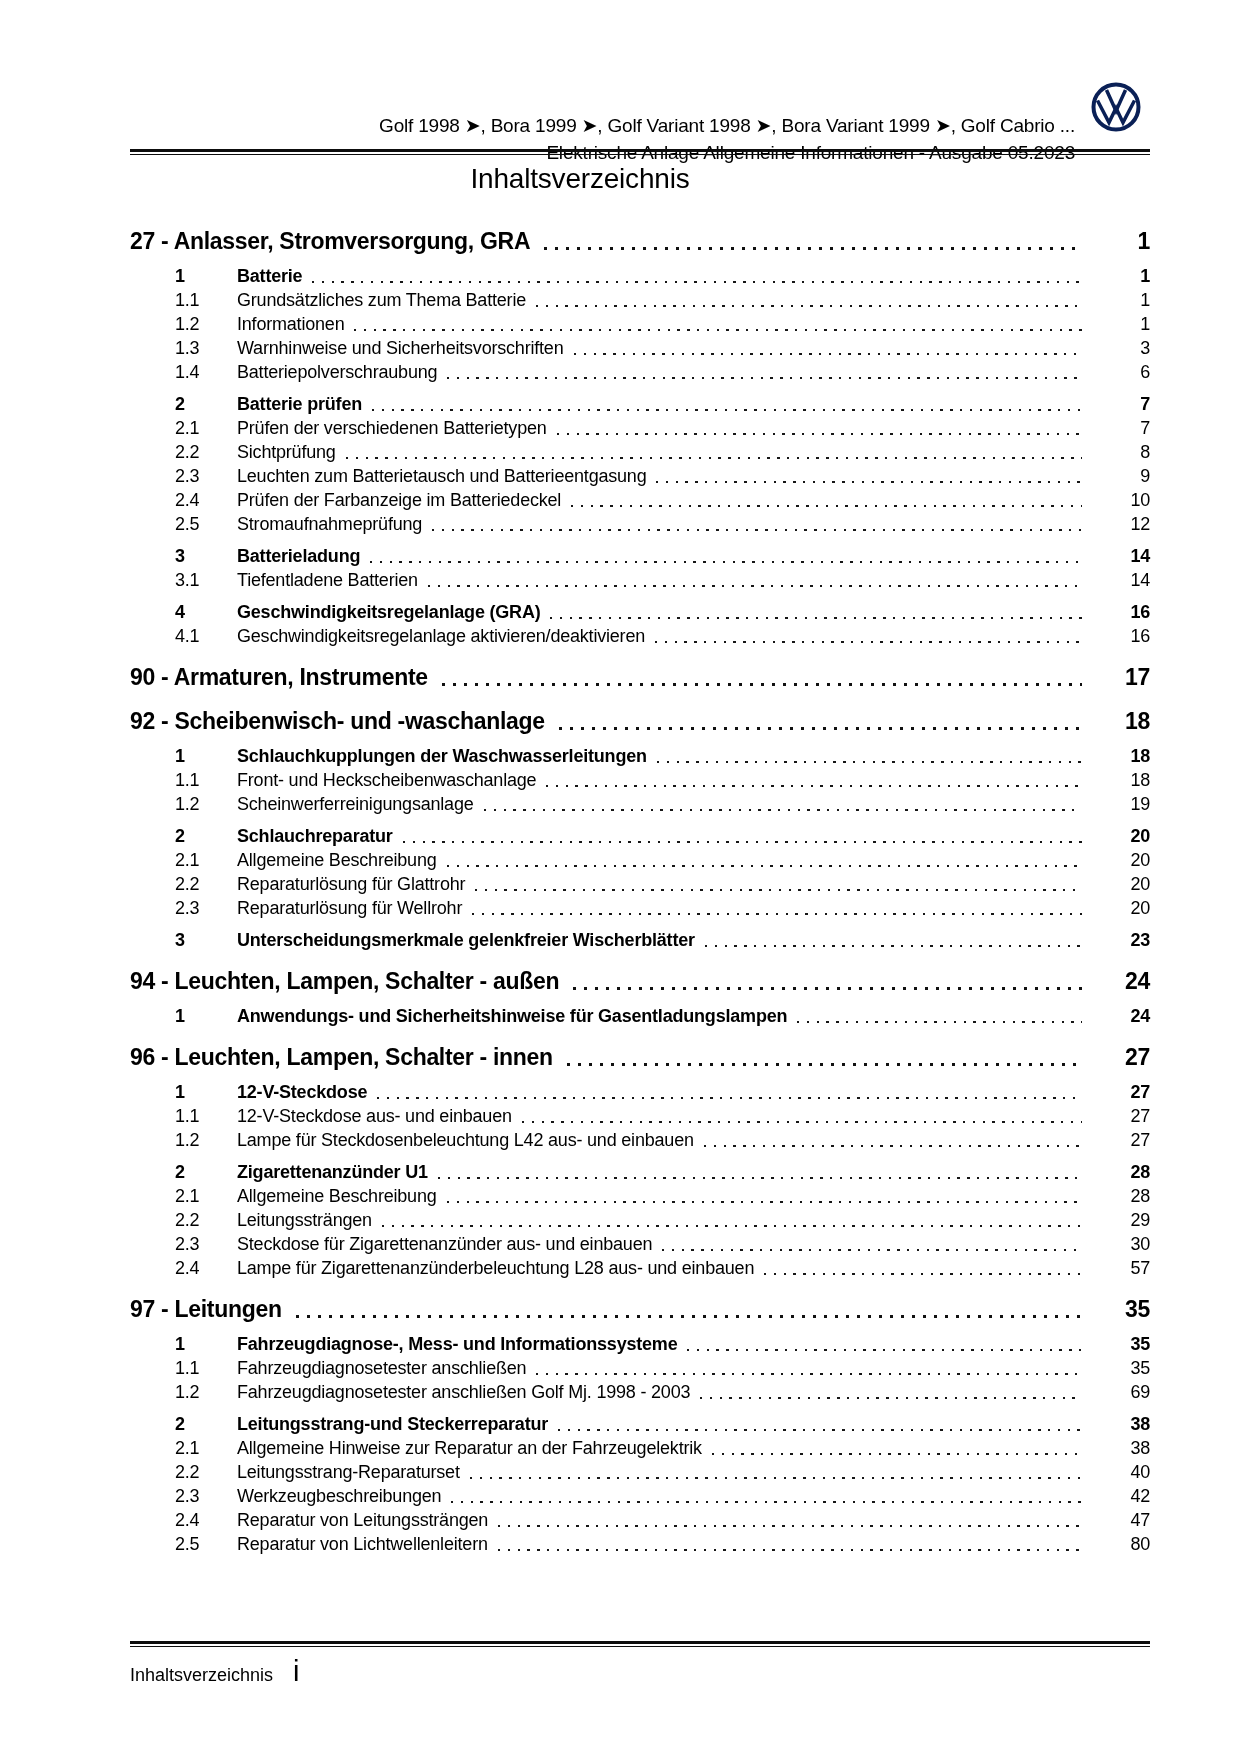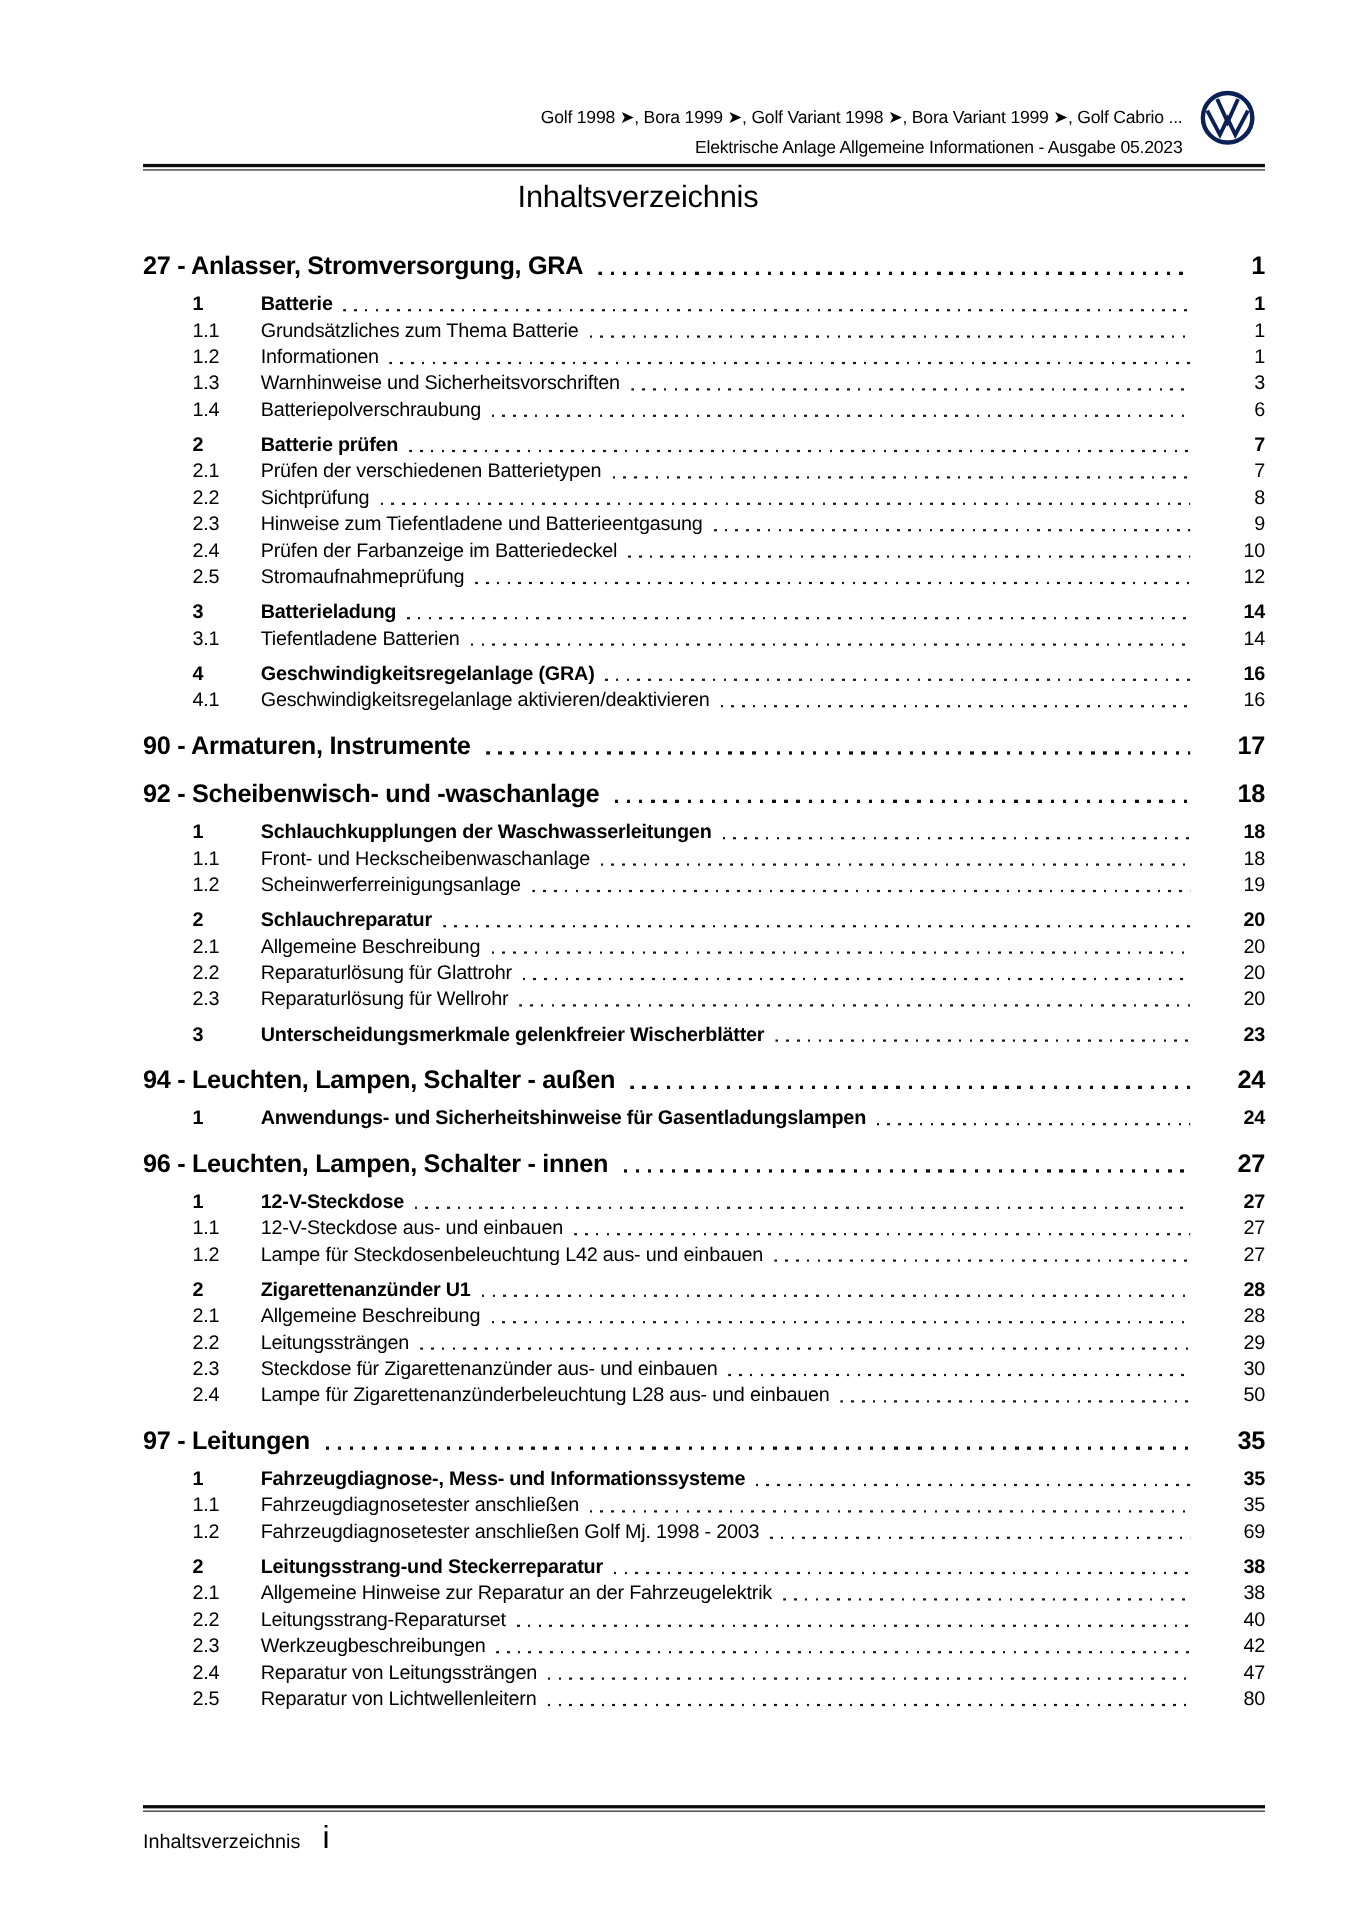--- a/index.html
+++ b/index.html
@@ -5,22 +5,22 @@
   html,body{margin:0;padding:0;background:#ffffff;}
   body{
     width:1240px;height:1753px;overflow:hidden;position:relative;
     font-family:"Liberation Sans","DejaVu Sans",sans-serif;color:#000;
     -webkit-font-smoothing:antialiased;
   }
   .page{position:absolute;inset:0;background:#fff;}
 
   
   .header-text{
-    position:absolute;top:94px;left:130px;width:945px;
-    text-align:right;font-size:16px;line-height:27px;letter-spacing:-0.2px;
+    position:absolute;top:112px;left:130px;width:945px;
+    text-align:right;font-size:19px;line-height:27px;letter-spacing:-0.2px;
   }
   .logo{position:absolute;top:82px;left:1091px;width:50px;height:50px;}
   .rule{position:absolute;left:130px;width:1020px;height:2px;
     border-top:3px solid #0d0d0d;border-bottom:1px solid #0d0d0d;}
   .rule-top{top:149px;}
   .rule-bottom{top:1641px;}
 
   
   .doc-title{
     position:absolute;top:163px;left:130px;width:900px;margin:0;
@@ -151,21 +151,21 @@
 
   <div class="entry-row">
     <span class="e-num">2.2</span>
     <span class="e-title">Sichtprüfung</span>
     <span class="leader"></span>
     <span class="e-page">8</span>
   </div>
 
   <div class="entry-row">
     <span class="e-num">2.3</span>
-    <span class="e-title">Hinweise zum Tiefentladene und Batterieentgasung</span>
+    <span class="e-title">Leuchten zum Batterietausch und Batterieentgasung</span>
     <span class="leader"></span>
     <span class="e-page">9</span>
   </div>
 
   <div class="entry-row">
     <span class="e-num">2.4</span>
     <span class="e-title">Prüfen der Farbanzeige im Batteriedeckel</span>
     <span class="leader"></span>
     <span class="e-page">10</span>
   </div>
@@ -350,21 +350,21 @@
     <span class="e-num">2.3</span>
     <span class="e-title">Steckdose für Zigarettenanzünder aus- und einbauen</span>
     <span class="leader"></span>
     <span class="e-page">30</span>
   </div>
 
   <div class="entry-row">
     <span class="e-num">2.4</span>
     <span class="e-title">Lampe für Zigarettenanzünderbeleuchtung L28 aus- und einbauen</span>
     <span class="leader"></span>
-    <span class="e-page">50</span>
+    <span class="e-page">57</span>
   </div>
 </div>
   </section>
 
   <section class="chapter">
     <div class="chapter-row">
       <span class="ch-label">97 - Leitungen</span>
       <span class="leader leader-ch"></span>
       <span class="ch-page">35</span>
     </div>

